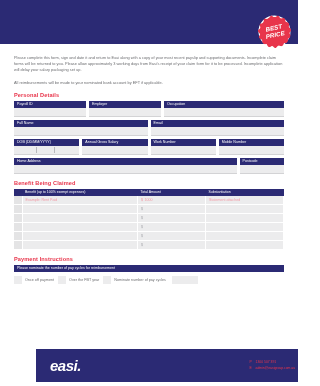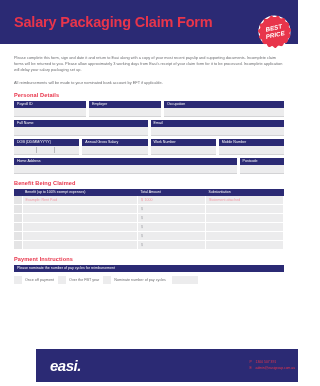--- a/index.html
+++ b/index.html
@@ -269,21 +269,20 @@
     bottom: 40px;
     width: 100%;
     height: 1px;
     background: #ffffff;
   }
 </style>
 </head>
 <body>
 
 <div class="header">
-  <div class="header-title">Salary Packaging Claim Form</div>
   <div class="badge">
     <span>BEST</span>
     <span>PRICE</span>
   </div>
 </div>
 
 <div class="page">
 
   <div class="intro">
     <p>Please complete this form, sign and date it and return to Easi along with a copy of your most recent payslip and supporting documents. Incomplete claim forms will be returned to you. Please allow approximately 3 working days from Easi's receipt of your claim form for it to be processed. Incomplete application will delay your salary packaging set up.</p>

